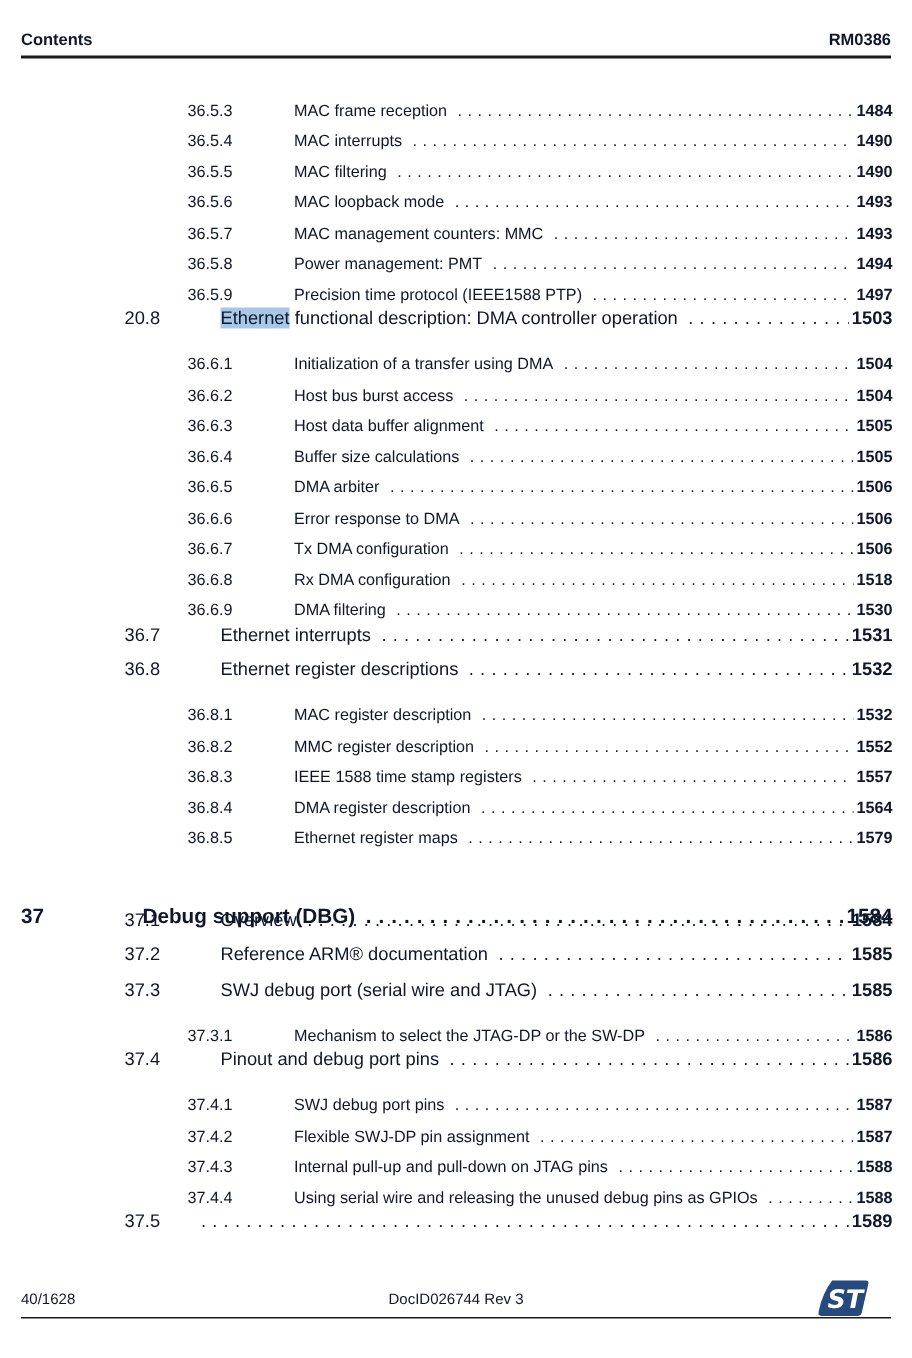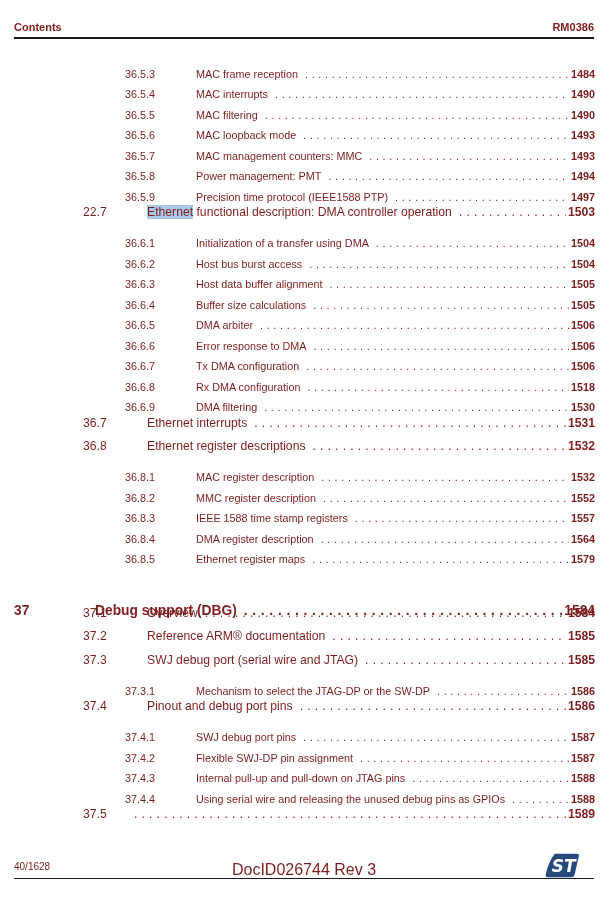--- a/index.html
+++ b/index.html
@@ -1,18 +1,18 @@
 <!DOCTYPE html>
 <html><head>
 <meta charset="utf-8">
 <style>
   html,body { margin:0; padding:0; background:#ffffff; }
   .page {
     position:relative; width:608px; height:905px; background:#ffffff;
-    font-family:"Liberation Sans", sans-serif; color:#7f1d1d; overflow:hidden;
+    font-family:"Liberation Sans", sans-serif; color:#0f172a; overflow:hidden;
   }
   
   .header { position:absolute; left:14px; right:14px; top:21px;
     display:flex; justify-content:space-between; font-size:11px; font-weight:bold; }
   .header-rule { position:absolute; left:14px; right:14px; top:37px; height:1.5px; background:#1a1a1a; }
   
   .toc { position:absolute; left:14px; right:13px; top:59px; }
   .row { display:flex; align-items:baseline; }
   .row .num { flex:none; }
   .row .title { flex:none; white-space:nowrap;padding-left:20px; }
@@ -21,21 +21,21 @@
   .row .pg { flex:none;font-weight:bold; }
   .l3 { height:20.5px; font-size:10.8px; padding-left:111px;align-items:flex-end; }
   .l3 .num { width:51px; }
   .l2 { height:21px; font-size:12.2px; padding-left:69px; margin:2.5px 0; }
   .l2 .num { width:44px; }
   .l1 { height:24px; font-size:13.8px; font-weight:bold; margin:14px 0 2.5px 0; }
   .l1 .num { width:61px;margin-top:24px; }
   .hl { background:#a7c8e6; }
   
   .footer-pageinfo { position:absolute; left:14px; top:861px; font-size:10px; }
-  .footer-docid { position:absolute; left:14px; right:14px; top:861px; text-align:center; font-size:16px; }
+  .footer-docid { position:absolute; left:14px; right:14px; top:861px; text-align:center; font-size:10px; }
   .footer-rule { position:absolute; left:14px; right:14px; top:878px; height:1.4px; background:#1a1a1a; }
   .logo { position:absolute; left:545px; top:853px; width:35px; height:25px; }
 </style>
 </head>
 <body>
 
 <div class="page">
 
   <div class="header">
     <span>Contents</span>
@@ -80,21 +80,21 @@
         <span class="dots">..........................................................................................................................................................................</span>
         <span class="pg">1494</span>
       </div>
       <div class="row l3">
         <span class="num">36.5.9</span>
         <span class="title">Precision time protocol (IEEE1588 PTP)</span>
         <span class="dots">..........................................................................................................................................................................</span>
         <span class="pg">1497</span>
       </div>
       <div class="row l2">
-        <span class="num">22.7</span>
+        <span class="num">20.8</span>
         <span class="title"><span class="hl">Ethernet</span> functional description: DMA controller operation</span>
         <span class="dots">..........................................................................................................................................................................</span>
         <span class="pg">1503</span>
       </div>
       <div class="row l3">
         <span class="num">36.6.1</span>
         <span class="title">Initialization of a transfer using DMA</span>
         <span class="dots">..........................................................................................................................................................................</span>
         <span class="pg">1504</span>
       </div>

